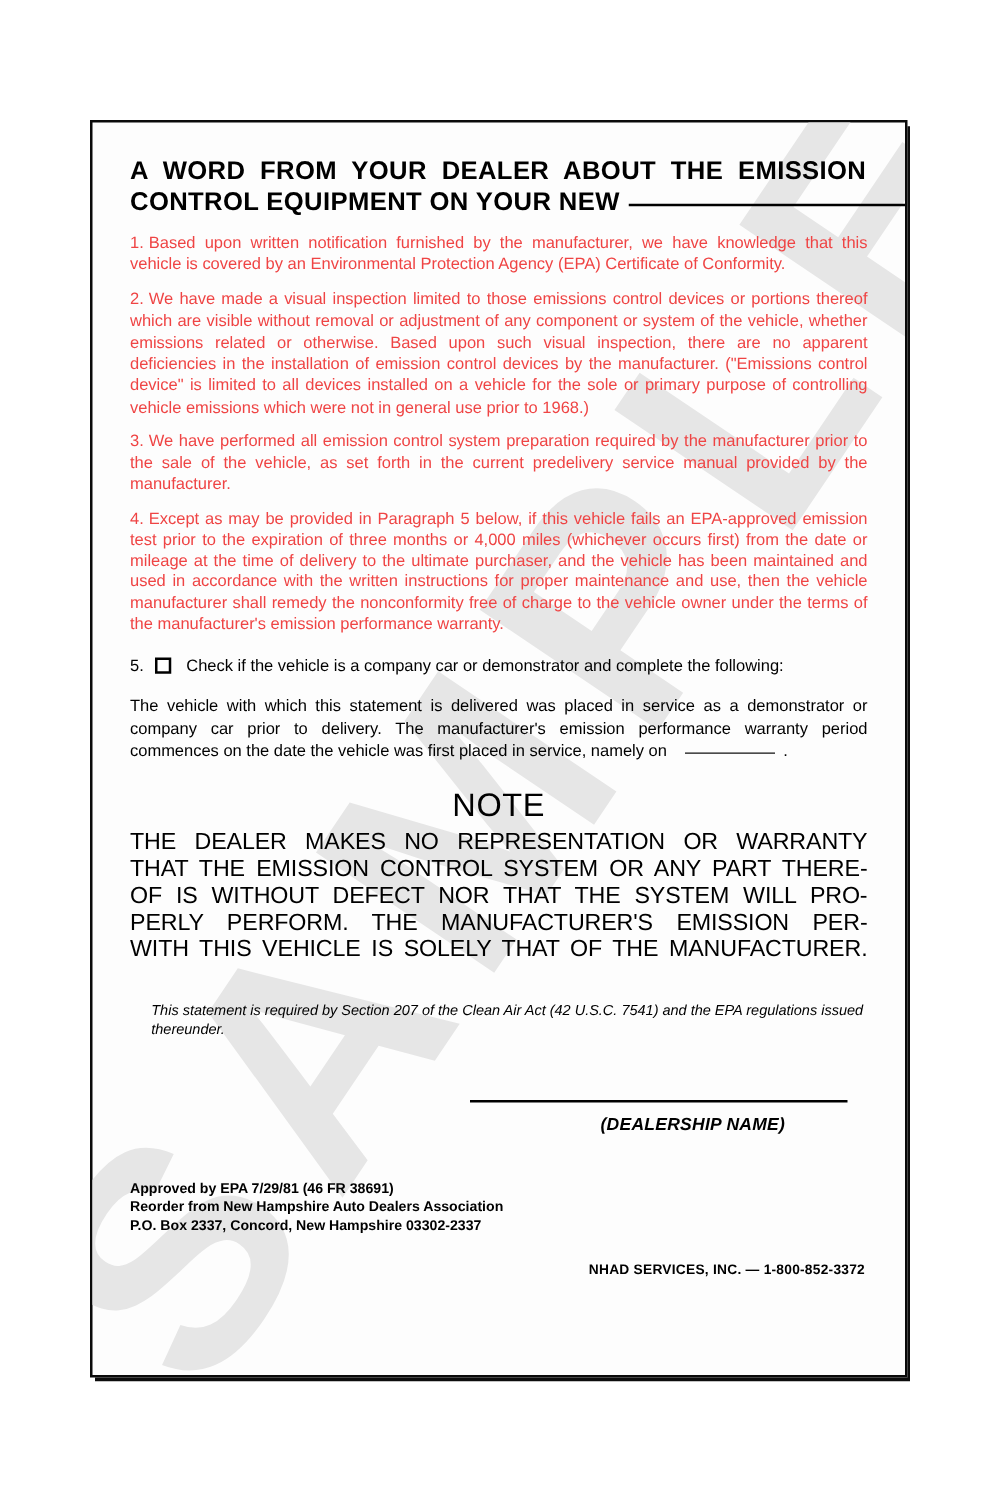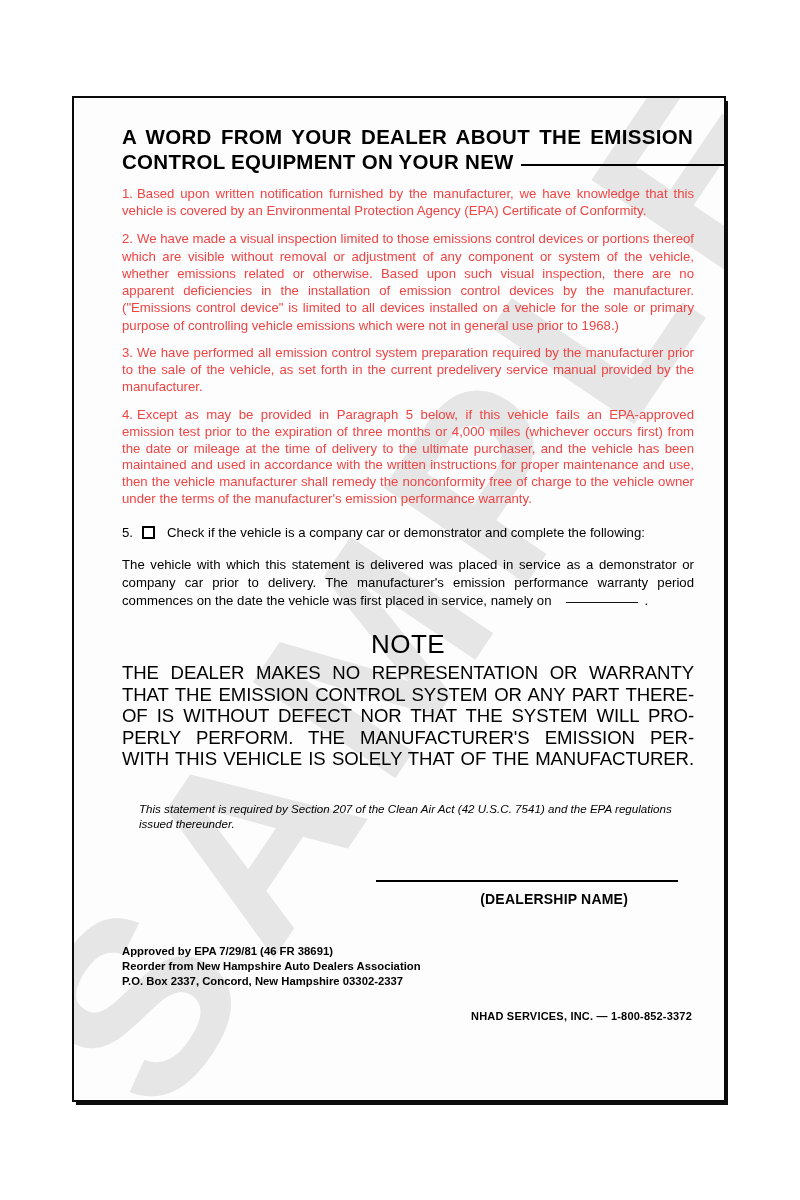--- a/index.html
+++ b/index.html
@@ -56,21 +56,20 @@
     pointer-events: none;
     user-select: none;
     z-index: 0;
     white-space: nowrap;
   }
 
   #content {
     position: relative;
     z-index: 2;
     padding: 26px 30px 0 30px;
-    margin-left: 18px;
   }
 
   
   .title {
     font-size: 20.5px;
     font-weight: bold;
     line-height: 1.22;
     letter-spacing: 0.3px;
     color: #000;
     margin: 0 0 0 0;
@@ -210,20 +209,21 @@
   }
   .sig-label {
     display: block;
     margin-top: 9px;
     font-size: 14px;
     font-weight: bold;
     letter-spacing: 0.2px;
     color: #000;
     text-align: right;
     padding-right: 50px;
+    font-style: italic;
   }
 
   
   .footer-left {
     margin-top: 37px;
     font-size: 11.3px;
     font-weight: bold;
     line-height: 1.36;
     color: #000;
   }

